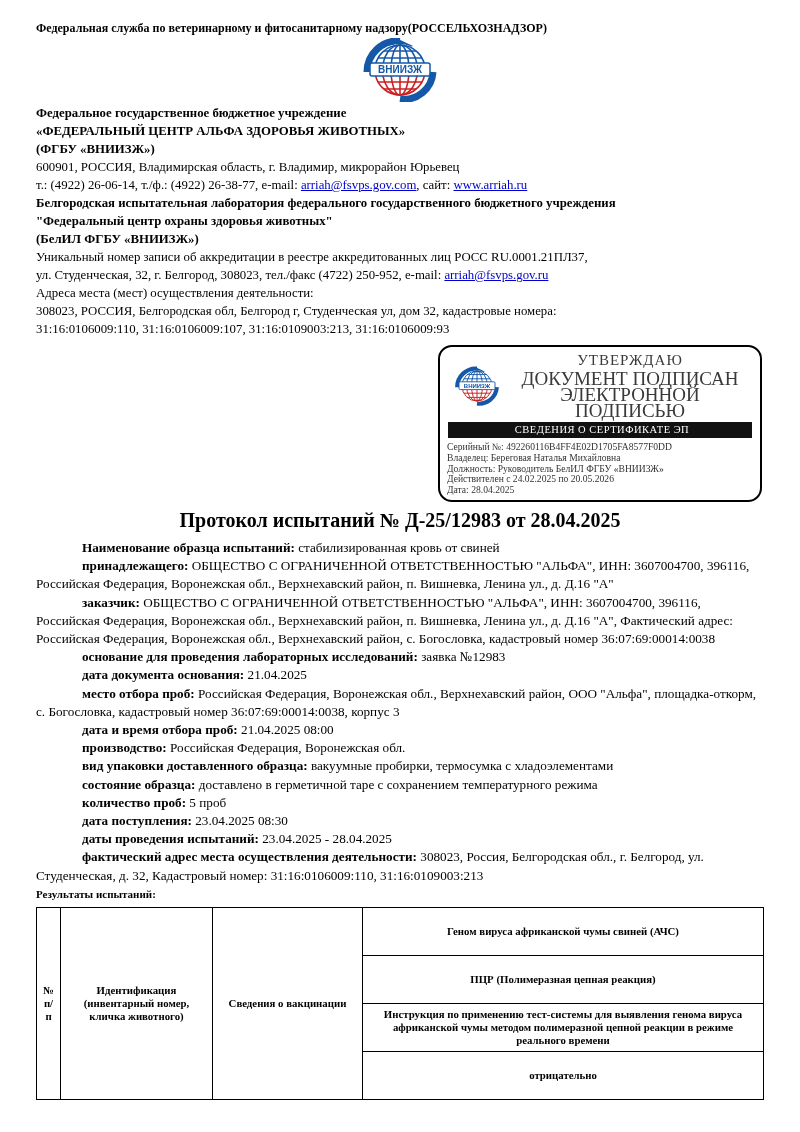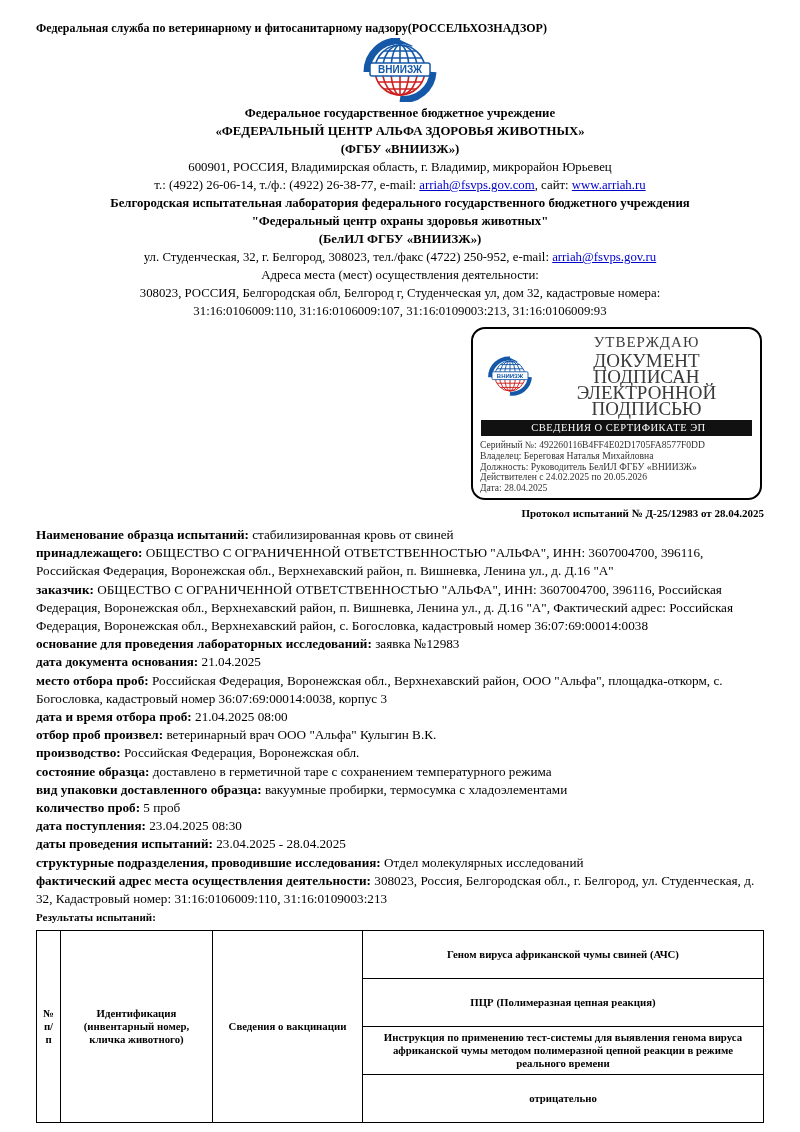--- a/index.html
+++ b/index.html
@@ -3,40 +3,40 @@
 <meta charset="utf-8">
 <style>
   html,body{margin:0;padding:0;background:#fff;}
   .page{
     width:800px;height:1132px;box-sizing:border-box;
     padding:20px 36px 0 36px;overflow:hidden;
     font-family:"Liberation Serif", serif;color:#000;background:#fff;position:relative;
   }
   .agency{font-weight:bold;font-size:12px;line-height:16px;margin:0 0 2px 0;}
   .logo-wrap{text-align:center;margin:2px 0 2px 0;height:64px;}
-  .cl p{margin:0;font-size:12.8px;line-height:18px;text-align:center;}
+  .cl p{margin:0;font-size:12.8px;line-height:18px;}
   .cl p.b{font-weight:bold;}
   a.link{color:#0000cc;text-decoration:underline;cursor:pointer;}
   
   .stamp{
-    width:291px;box-sizing:border-box;margin:7px 2px 0 auto;
+    width:324px;box-sizing:border-box;margin:7px 2px 0 auto;
     border:2.5px solid #000;border-radius:14px;padding:5px 7px 4px 7px;
     color:#3a3a3a;
   }
   .stamp-top{display:flex;align-items:center;}
   .stamp-top .slogo{flex:0 0 60px;height:42px;}
   .stamp-head{flex:1;text-align:center;}
   .stamp-approve{font-size:15px;letter-spacing:1px;margin:0 0 2px 0;}
   .stamp-signed{font-size:19px;line-height:16px;margin:0;}
   .stamp-bar{background:#111;color:#fff;font-size:10.5px;letter-spacing:.5px;text-align:center;padding:2px 0 3px 4px;margin:3px 1px 4px 1px;}
   .stamp-details p{margin:0;font-size:9.6px;line-height:10.8px;color:#333;}
   
-  .doc-title{font-size:11px;font-weight:bold;text-align:right;margin:7px 0 7px 0;}
+  .doc-title{font-size:20px;font-weight:bold;text-align:center;margin:7px 0 7px 0;}
   .body-block p{margin:0;font-size:13.2px;line-height:18.2px;}
-  .body-block .lbl{font-weight:bold;}
+  .body-block .lbl{font-weight:bold;margin-left:46px;}
   .results-heading{font-weight:bold;font-size:11px;line-height:18.2px;margin:0;}
   
   table.res{border-collapse:collapse;width:100%;margin-top:4px;table-layout:fixed;}
   table.res td{border:1px solid #000;font-size:10.8px;line-height:13px;text-align:center;vertical-align:middle;padding:2px 4px;box-sizing:border-box;}
   table.res .hd{font-weight:bold;}
   .cw1{width:24px;} .cw2{width:152px;} .cw3{width:150px;}
   table.res tbody td{height:48px;}
 </style>
 </head>
 <body>
@@ -82,20 +82,21 @@
 
   <div class="cl">
     <p class="b">Федеральное государственное бюджетное учреждение</p>
     <p class="b">«ФЕДЕРАЛЬНЫЙ ЦЕНТР АЛЬФА ЗДОРОВЬЯ ЖИВОТНЫХ»</p>
     <p class="b">(ФГБУ «ВНИИЗЖ»)</p>
     <p>600901, РОССИЯ, Владимирская область, г. Владимир, микрорайон Юрьевец</p>
     <p><span>т.: (4922) 26-06-14, т./ф.: (4922) 26-38-77, e-mail: </span><a class="link">arriah@fsvps.gov.com</a><span>, сайт: </span><a class="link">www.arriah.ru</a></p>
     <p class="b">Белгородская испытательная лаборатория федерального государственного бюджетного учреждения</p>
     <p class="b">"Федеральный центр охраны здоровья животных"</p>
     <p class="b">(БелИЛ ФГБУ «ВНИИЗЖ»)</p>
+    <p>Уникальный номер записи об аккредитации в реестре аккредитованных лиц РОСС RU.0001.21ПЛ37,</p>
     <p><span>ул. Студенческая, 32, г. Белгород, 308023, тел./факс (4722) 250-952, e-mail: </span><a class="link">arriah@fsvps.gov.ru</a></p>
     <p>Адреса места (мест) осуществления деятельности:</p>
     <p>308023, РОССИЯ, Белгородская обл, Белгород г, Студенческая ул, дом 32, кадастровые номера:</p>
     <p>31:16:0106009:110, 31:16:0106009:107, 31:16:0109003:213, 31:16:0106009:93</p>
   </div>
 
   <div class="stamp">
     <div class="stamp-top">
       <svg class="slogo" viewBox="0 0 100 64" preserveAspectRatio="xMidYMid meet">
         <defs>
@@ -148,28 +149,26 @@
   <p class="doc-title">Протокол испытаний № Д-25/12983 от 28.04.2025</p>
 
   <div class="body-block">
       <p><span class="lbl">Наименование образца испытаний:</span><span> стабилизированная кровь от свиней</span></p>
       <p><span class="lbl">принадлежащего:</span><span> ОБЩЕСТВО С ОГРАНИЧЕННОЙ ОТВЕТСТВЕННОСТЬЮ "АЛЬФА", ИНН: 3607004700, 396116, Российская Федерация, Воронежская обл., Верхнехавский район, п. Вишневка, Ленина ул., д. Д.16 "А"</span></p>
       <p><span class="lbl">заказчик:</span><span> ОБЩЕСТВО С ОГРАНИЧЕННОЙ ОТВЕТСТВЕННОСТЬЮ "АЛЬФА", ИНН: 3607004700, 396116, Российская Федерация, Воронежская обл., Верхнехавский район, п. Вишневка, Ленина ул., д. Д.16 "А", Фактический адрес: Российская Федерация, Воронежская обл., Верхнехавский район, с. Богословка, кадастровый номер 36:07:69:00014:0038</span></p>
       <p><span class="lbl">основание для проведения лабораторных исследований:</span><span> заявка №12983</span></p>
       <p><span class="lbl">дата документа основания:</span><span> 21.04.2025</span></p>
       <p><span class="lbl">место отбора проб:</span><span> Российская Федерация, Воронежская обл., Верхнехавский район, ООО "Альфа", площадка-откорм, с. Богословка, кадастровый номер 36:07:69:00014:0038, корпус 3</span></p>
       <p><span class="lbl">дата и время отбора проб:</span><span> 21.04.2025 08:00</span></p>
-      <p><span class="lbl">отбор проб произвел:</span><span> ветеринарный врач ООО "Альфа" Кулыгин В.К.</span></p>
       <p><span class="lbl">производство:</span><span> Российская Федерация, Воронежская обл.</span></p>
+      <p><span class="lbl">вид упаковки доставленного образца:</span><span> вакуумные пробирки, термосумка с хладоэлементами</span></p>
       <p><span class="lbl">состояние образца:</span><span> доставлено в герметичной таре с сохранением температурного режима</span></p>
-      <p><span class="lbl">вид упаковки доставленного образца:</span><span> вакуумные пробирки, термосумка с хладоэлементами</span></p>
       <p><span class="lbl">количество проб:</span><span> 5 проб</span></p>
       <p><span class="lbl">дата поступления:</span><span> 23.04.2025 08:30</span></p>
       <p><span class="lbl">даты проведения испытаний:</span><span> 23.04.2025 - 28.04.2025</span></p>
-      <p><span class="lbl">структурные подразделения, проводившие исследования:</span><span> Отдел молекулярных исследований</span></p>
       <p><span class="lbl">фактический адрес места осуществления деятельности:</span><span> 308023, Россия, Белгородская обл., г. Белгород, ул. Студенческая, д. 32, Кадастровый номер: 31:16:0106009:110, 31:16:0109003:213</span></p>
     </div>
   <p class="results-heading">Результаты испытаний:</p>
 
   <table class="res">
     <colgroup>
         <col class="cw1">
         <col class="cw2">
         <col class="cw3">
         <col>

